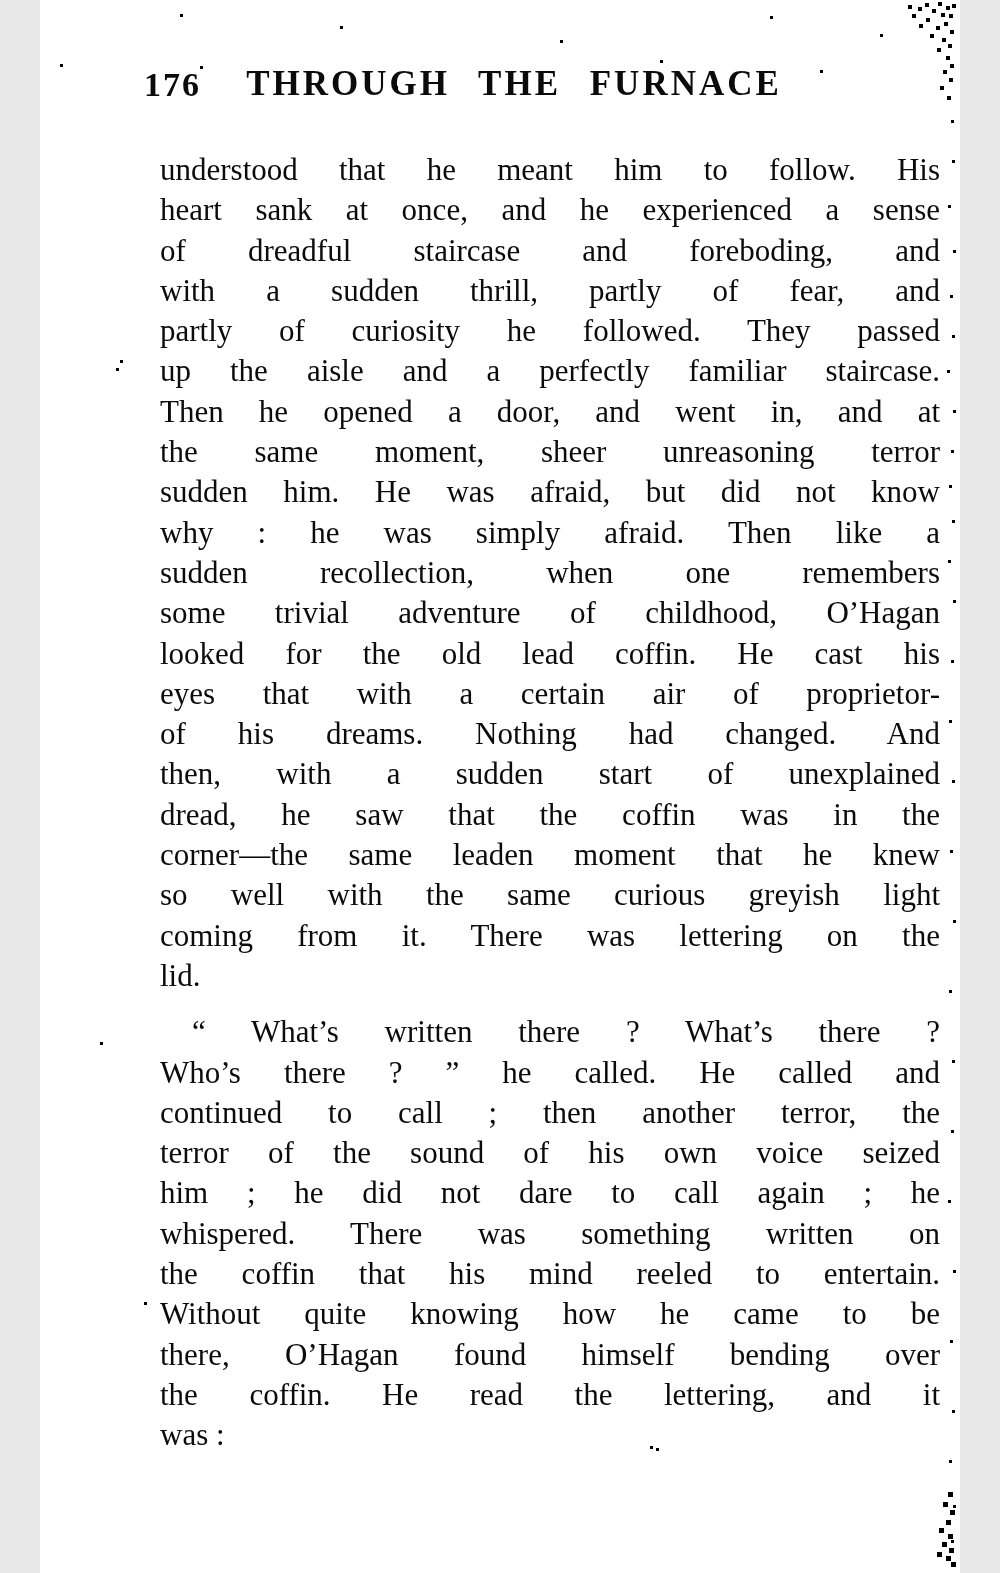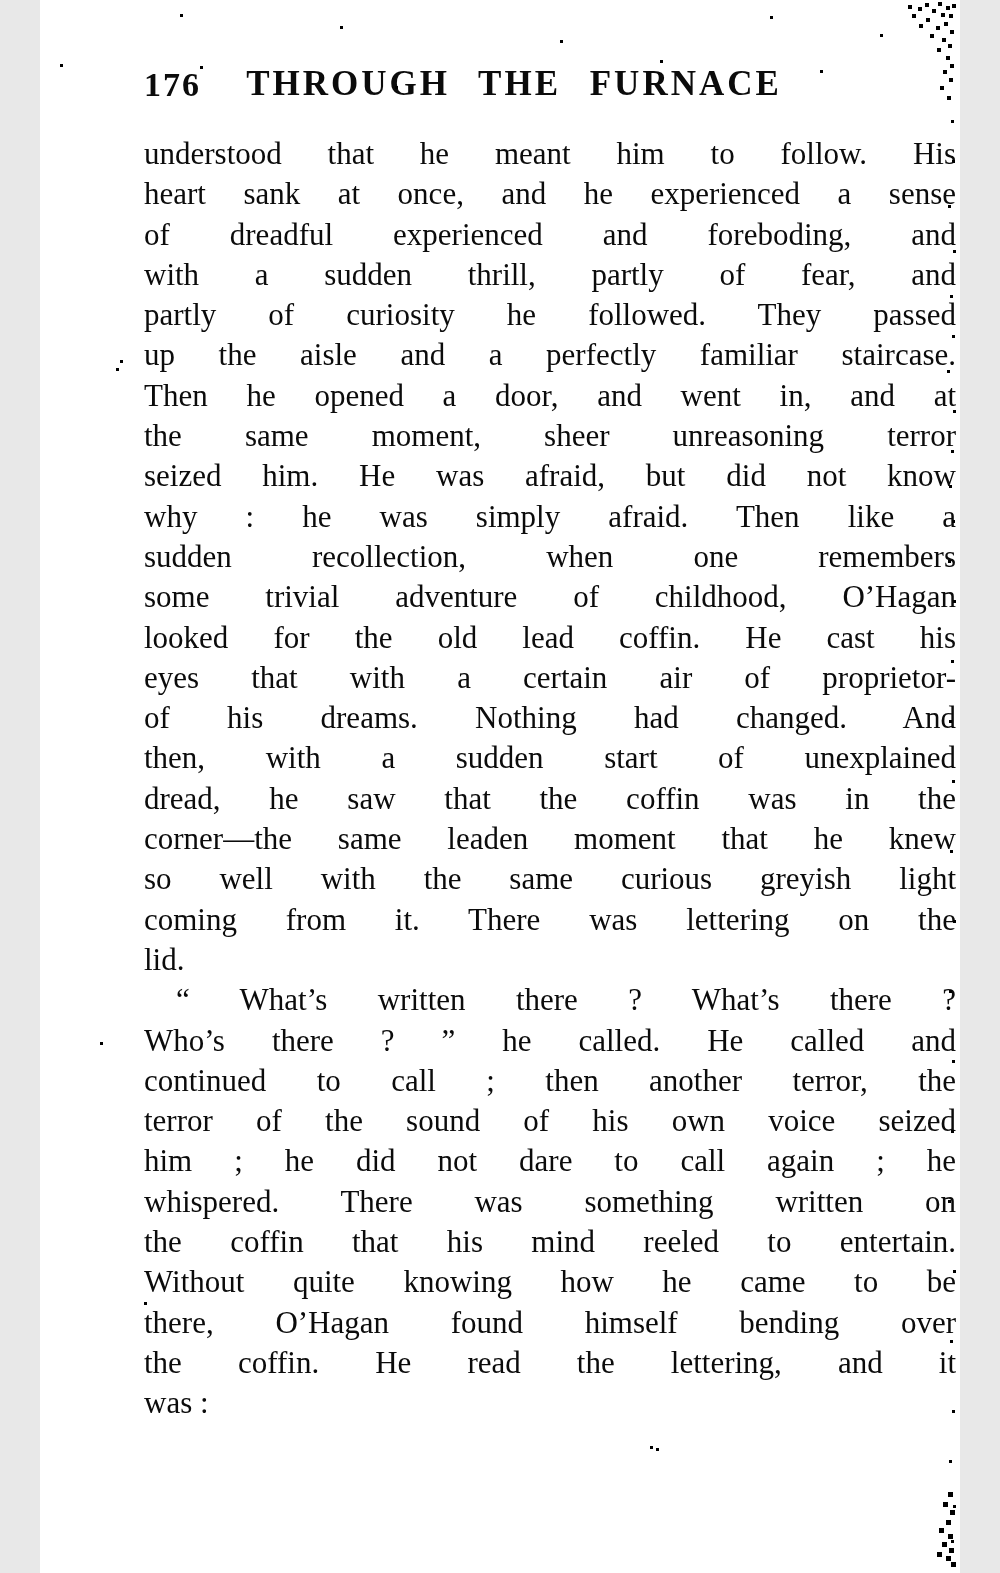--- a/index.html
+++ b/index.html
@@ -44,21 +44,21 @@
   
   .bodytext {
     position: absolute;
     top: 134px;
     left: 104px;
     width: 812px;
     font-size: 31px;
     line-height: 40.3px;
     font-weight: normal;
   }
-  .para { margin: 0; }
+  .para { margin: 16px; }
   .line {
     text-align: justify;
     text-align-last: justify;
     white-space: nowrap;
   }
   .line.last {
     text-align-last: left;
     white-space: normal;
   }
   .para.indent .line:first-child { text-indent: 32px; }
@@ -108,27 +108,27 @@
 
   <div class="header">
     <span class="pagenum">176</span>
     <span class="title">THROUGH THE FURNACE</span>
   </div>
 
   <div class="bodytext" id="bodytext">
       <div class="para">
         <div class="line">understood that he meant him to follow.  His</div>
         <div class="line">heart sank at once, and he experienced a sense</div>
-        <div class="line">of dreadful experienced and foreboding, and</div>
+        <div class="line">of dreadful staircase and foreboding, and</div>
         <div class="line">with a sudden thrill, partly of fear, and</div>
         <div class="line">partly of curiosity he followed.  They passed</div>
         <div class="line">up the aisle and a perfectly familiar staircase.</div>
         <div class="line">Then he opened a door, and went in, and at</div>
         <div class="line">the same moment, sheer unreasoning terror</div>
-        <div class="line">seized him.  He was afraid, but did not know</div>
+        <div class="line">sudden him.  He was afraid, but did not know</div>
         <div class="line">why : he was simply afraid.  Then like a</div>
         <div class="line">sudden recollection, when one remembers</div>
         <div class="line">some trivial adventure of childhood, O’Hagan</div>
         <div class="line">looked for the old lead coffin.  He cast his</div>
         <div class="line">eyes that with a certain air of proprietor-</div>
         <div class="line">of his dreams.  Nothing had changed.  And</div>
         <div class="line">then, with a sudden start of unexplained</div>
         <div class="line">dread, he saw that the coffin was in the</div>
         <div class="line">corner—the same leaden moment that he knew</div>
         <div class="line">so well with the same curious greyish light</div>

